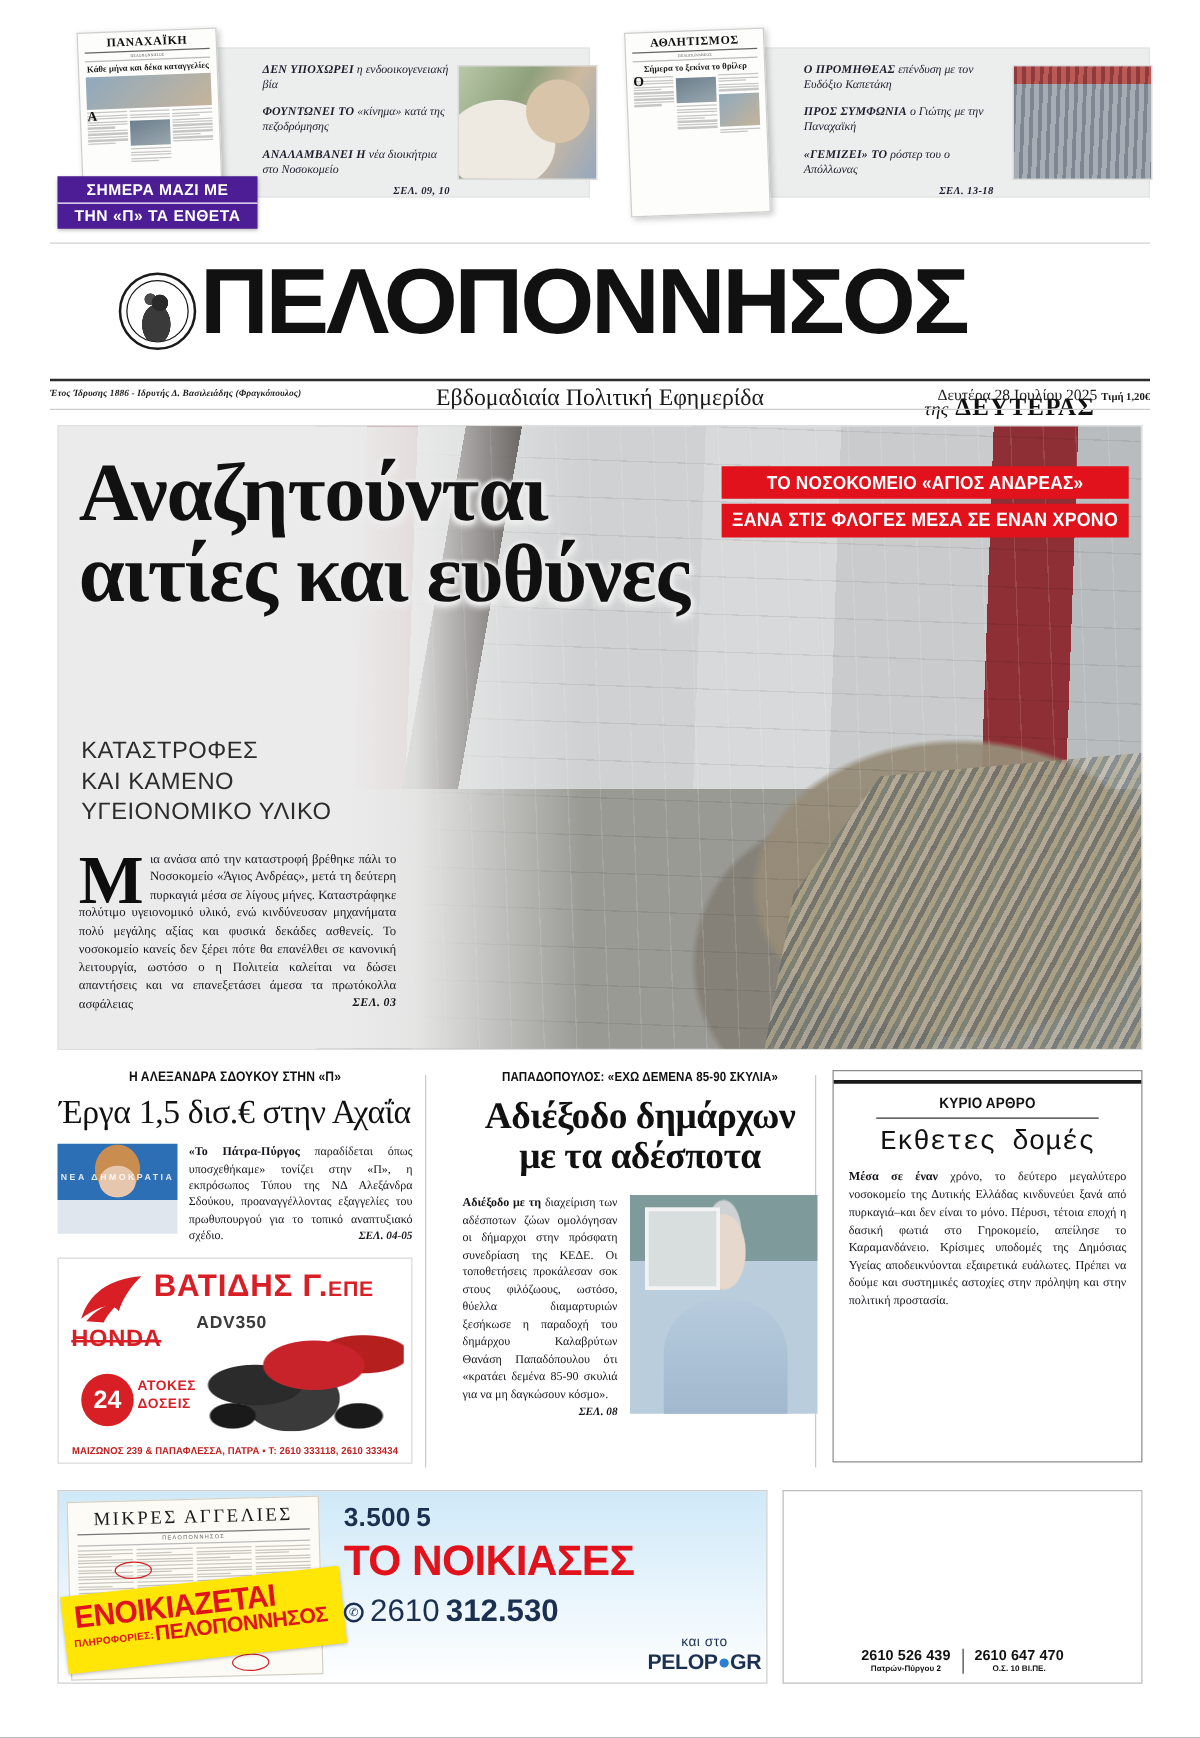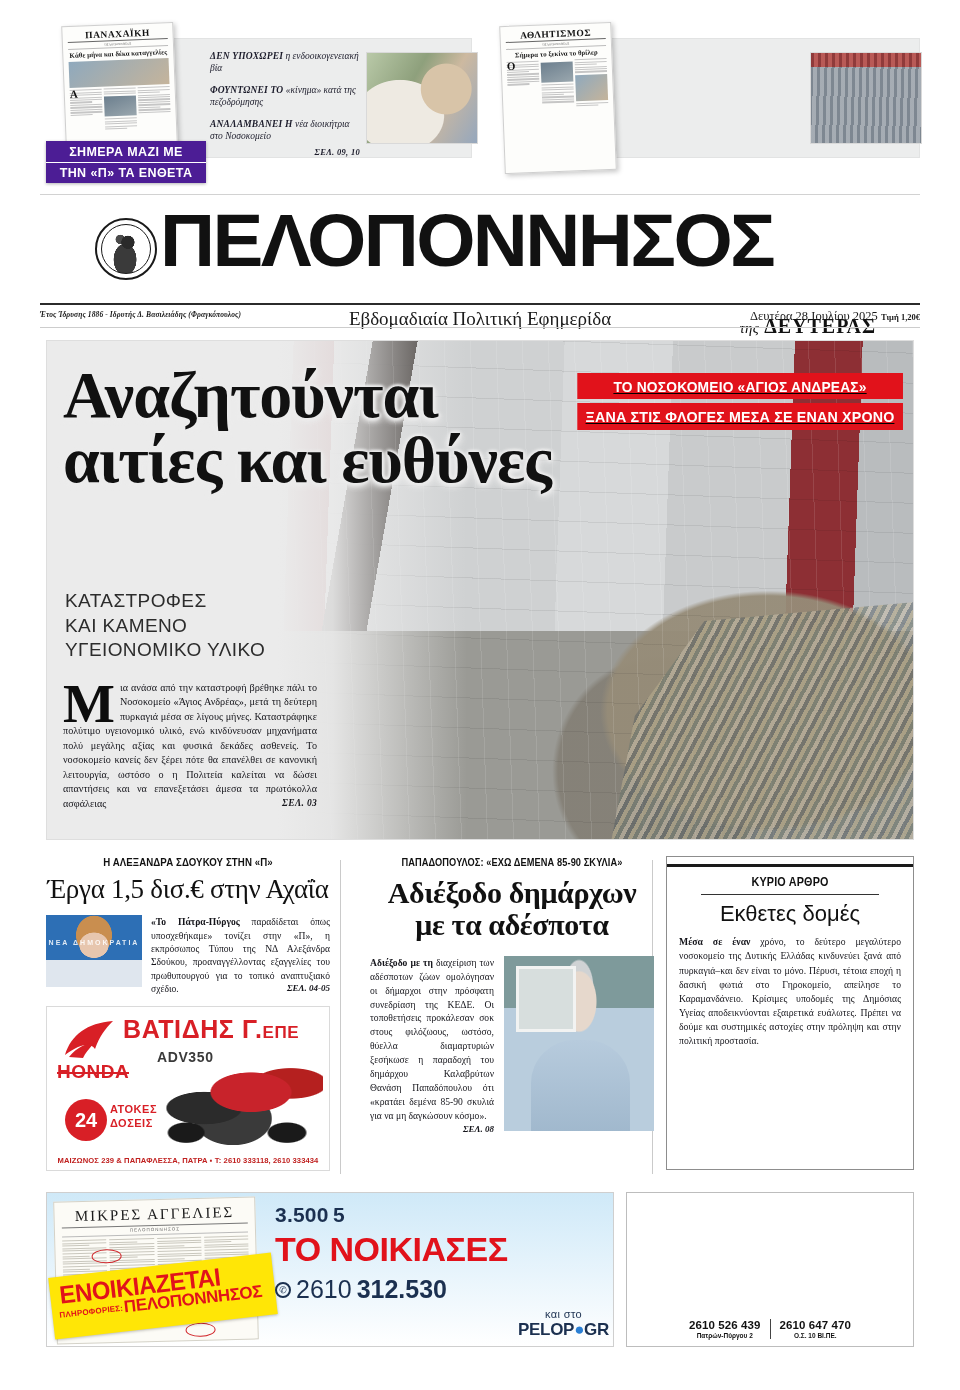--- a/index.html
+++ b/index.html
@@ -245,21 +245,21 @@
     font-family:"Liberation Serif", serif;
     font-size:10.2px; line-height:1.42; color:#15151b;
     text-align:justify;
   }
   .lead-body .dropcap{
     float:left; font-size:55px; line-height:41px; font-weight:700;
     margin:2px 5px 0 0; color:#0d0d0d;
   }
   .lead-body .sel{ font-weight:700; font-style:italic; float:right; font-size:9.5px; letter-spacing:.3px;}
   .lead-redband{
-    position:absolute; right:10px; top:32px; z-index:6; width:auto;text-decoration:underline;
+    position:absolute; right:10px; top:32px; z-index:6; width:auto;
   }
   .lead-redband div{
     background:#e1121b; color:#fff; display:block;
     font-family:"Liberation Sans", sans-serif; font-weight:700;
     font-size:15px; letter-spacing:.2px; line-height:1;
     padding:6px 9px 5px; text-align:center;
     transform:scaleX(.92); transform-origin:right;
     white-space:nowrap;
   }
   .lead-redband .b2{ margin-top:4px; font-size:15.5px; }
@@ -405,21 +405,21 @@
     background:#fff;
   }
   .ed-top-rule{ height:3px; background:#1a1a1a; margin:-1px -12px 8px; }
   .ed-kicker{
     font-family:"Liberation Sans", sans-serif; font-weight:700;
     font-size:12px; text-align:center; color:#111; letter-spacing:.2px;
     transform:scaleX(.9); padding-bottom:5px;
   }
   .ed-kicker-rule{ height:1px; background:#333; margin:0 22px 7px; }
   .ed-title{
-    font-family:Liberation Sans, sans-serif; font-size:22px; line-height:1.1;
+    font-family:Liberation Mono, monospace; font-size:22px; line-height:1.1;
     text-align:center; color:#111; margin-bottom:9px;
   }
   .ed-body{
     font-family:"Liberation Serif", serif; font-size:9.7px; line-height:1.46;
     text-align:justify; color:#15151b;
   }
   .ed-body b{ font-weight:700; }
 
   
   .bottom{
@@ -654,20 +654,32 @@
             <div class="mp-line"></div>
               <div class="mp-line"></div>
               <div class="mp-line"></div>
             <div class="mp-img"></div>
             <div class="mp-line"></div>
               <div class="mp-line s"></div>
           </div>
         </div>
       </div>
 
+      <div class="promo-texts">
+        <div class="promo-line">
+          <b>Ο ΠΡΟΜΗΘΕΑΣ</b><i> επένδυση με τον Ευδόξιο Καπετάκη</i>
+        </div>
+        <div class="promo-line">
+          <b>ΠΡΟΣ ΣΥΜΦΩΝΙΑ</b><i> ο Γιώτης με την Παναχαϊκή</i>
+        </div>
+        <div class="promo-line">
+          <b>«ΓΕΜΙΖΕΙ» ΤΟ</b><i> ρόστερ του ο Απόλλωνας</i>
+        </div>
+        <div class="promo-pages">ΣΕΛ. 13-18</div>
+      </div>
 
       <div class="promo-photo"></div>
     </div>
 
     <div class="enthet-badge">
       <span>ΣΗΜΕΡΑ ΜΑΖΙ ΜΕ</span>
       <span class="l2">ΤΗΝ «Π» ΤΑ ΕΝΘΕΤΑ</span>
     </div>
     <div class="strip-rule"></div>
   </div>

